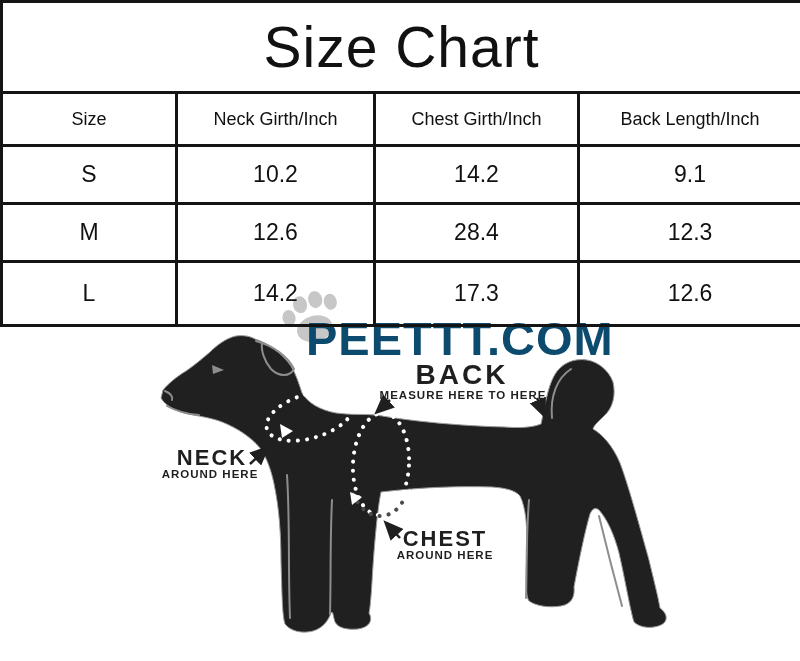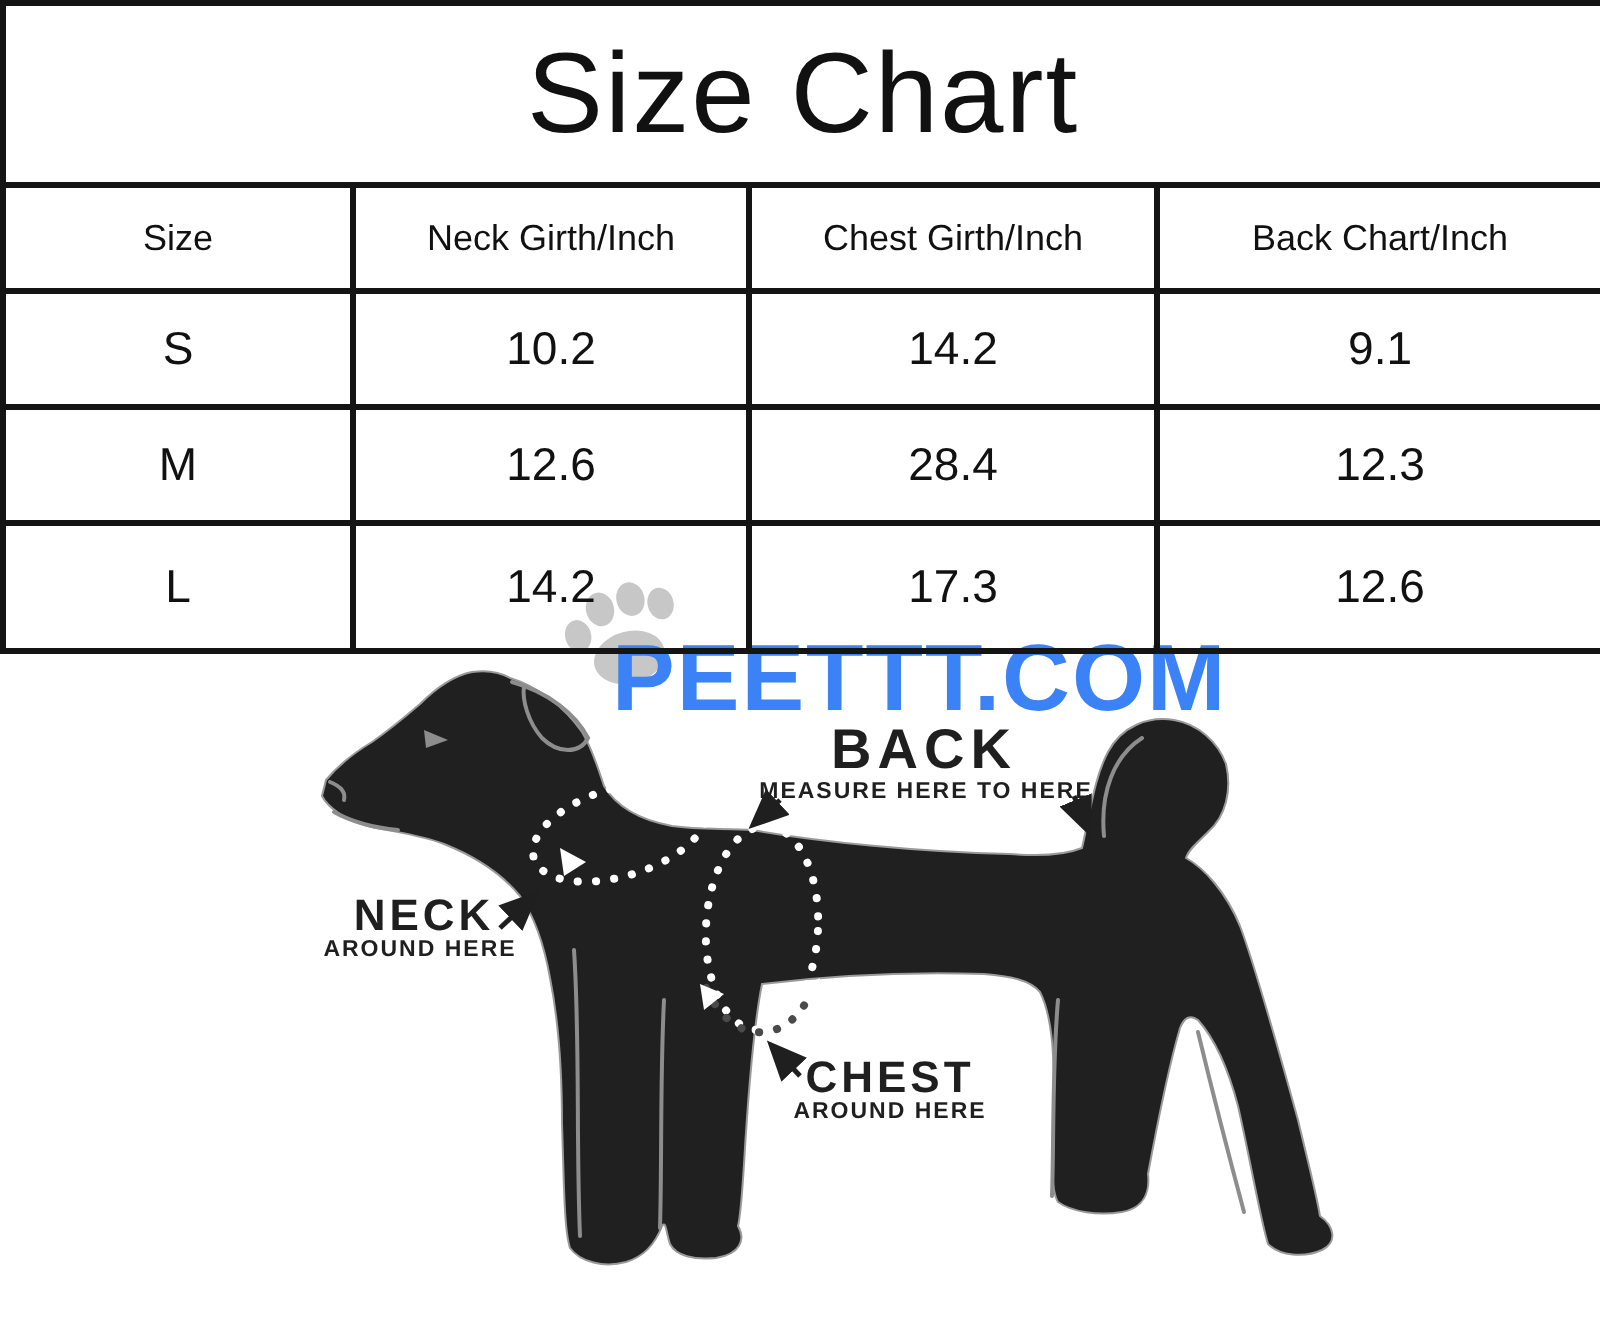--- a/index.html
+++ b/index.html
@@ -2,21 +2,21 @@
 <html><head>
 <meta charset="utf-8">
 <style>
   html,body{margin:0;padding:0;background:#fff;}
   #page{position:relative;width:800px;height:661px;background:#fff;overflow:hidden;
         font-family:"Liberation Sans",sans-serif;}
 
   
   .watermark{position:absolute;left:0;top:0;width:800px;height:661px;z-index:0;}
   .wm-text{position:absolute;left:306px;top:311px;font-size:47px;font-weight:bold;
-           letter-spacing:1px;color:#3b82f6;white-space:nowrap;}
+           letter-spacing:1px;color:#0c4a6e;white-space:nowrap;}
   .wm-paw{position:absolute;left:278px;top:290px;}
 
   
   .table-wrap{position:absolute;left:0;top:0;width:677px;z-index:1;}
   table{border-collapse:collapse;width:800px;table-layout:fixed;background:transparent;}
   td,th{border:3px solid #141414;text-align:center;vertical-align:middle;
         color:#111;font-weight:normal;padding:0;}
   .row-title td{height:88px;font-size:57px;letter-spacing:1px;}
   .row-head th{height:50px;font-size:18px;}
   .row-data td{height:55px;font-size:23px;}
@@ -54,21 +54,21 @@
           <col style="width:223px">
       </colgroup>
       <tbody>
           <tr class="row-title">
         <td colspan="4">Size Chart</td>
       </tr>
       <tr class="row-head">
         <th>Size</th>
         <th>Neck Girth/Inch</th>
         <th>Chest Girth/Inch</th>
-        <th>Back Chart/Inch</th>
+        <th>Back Length/Inch</th>
       </tr>
       <tr class="row-data">
         <td>S</td>
         <td>10.2</td>
         <td>14.2</td>
         <td>9.1</td>
       </tr>
       <tr class="row-data">
         <td>M</td>
         <td>12.6</td>

